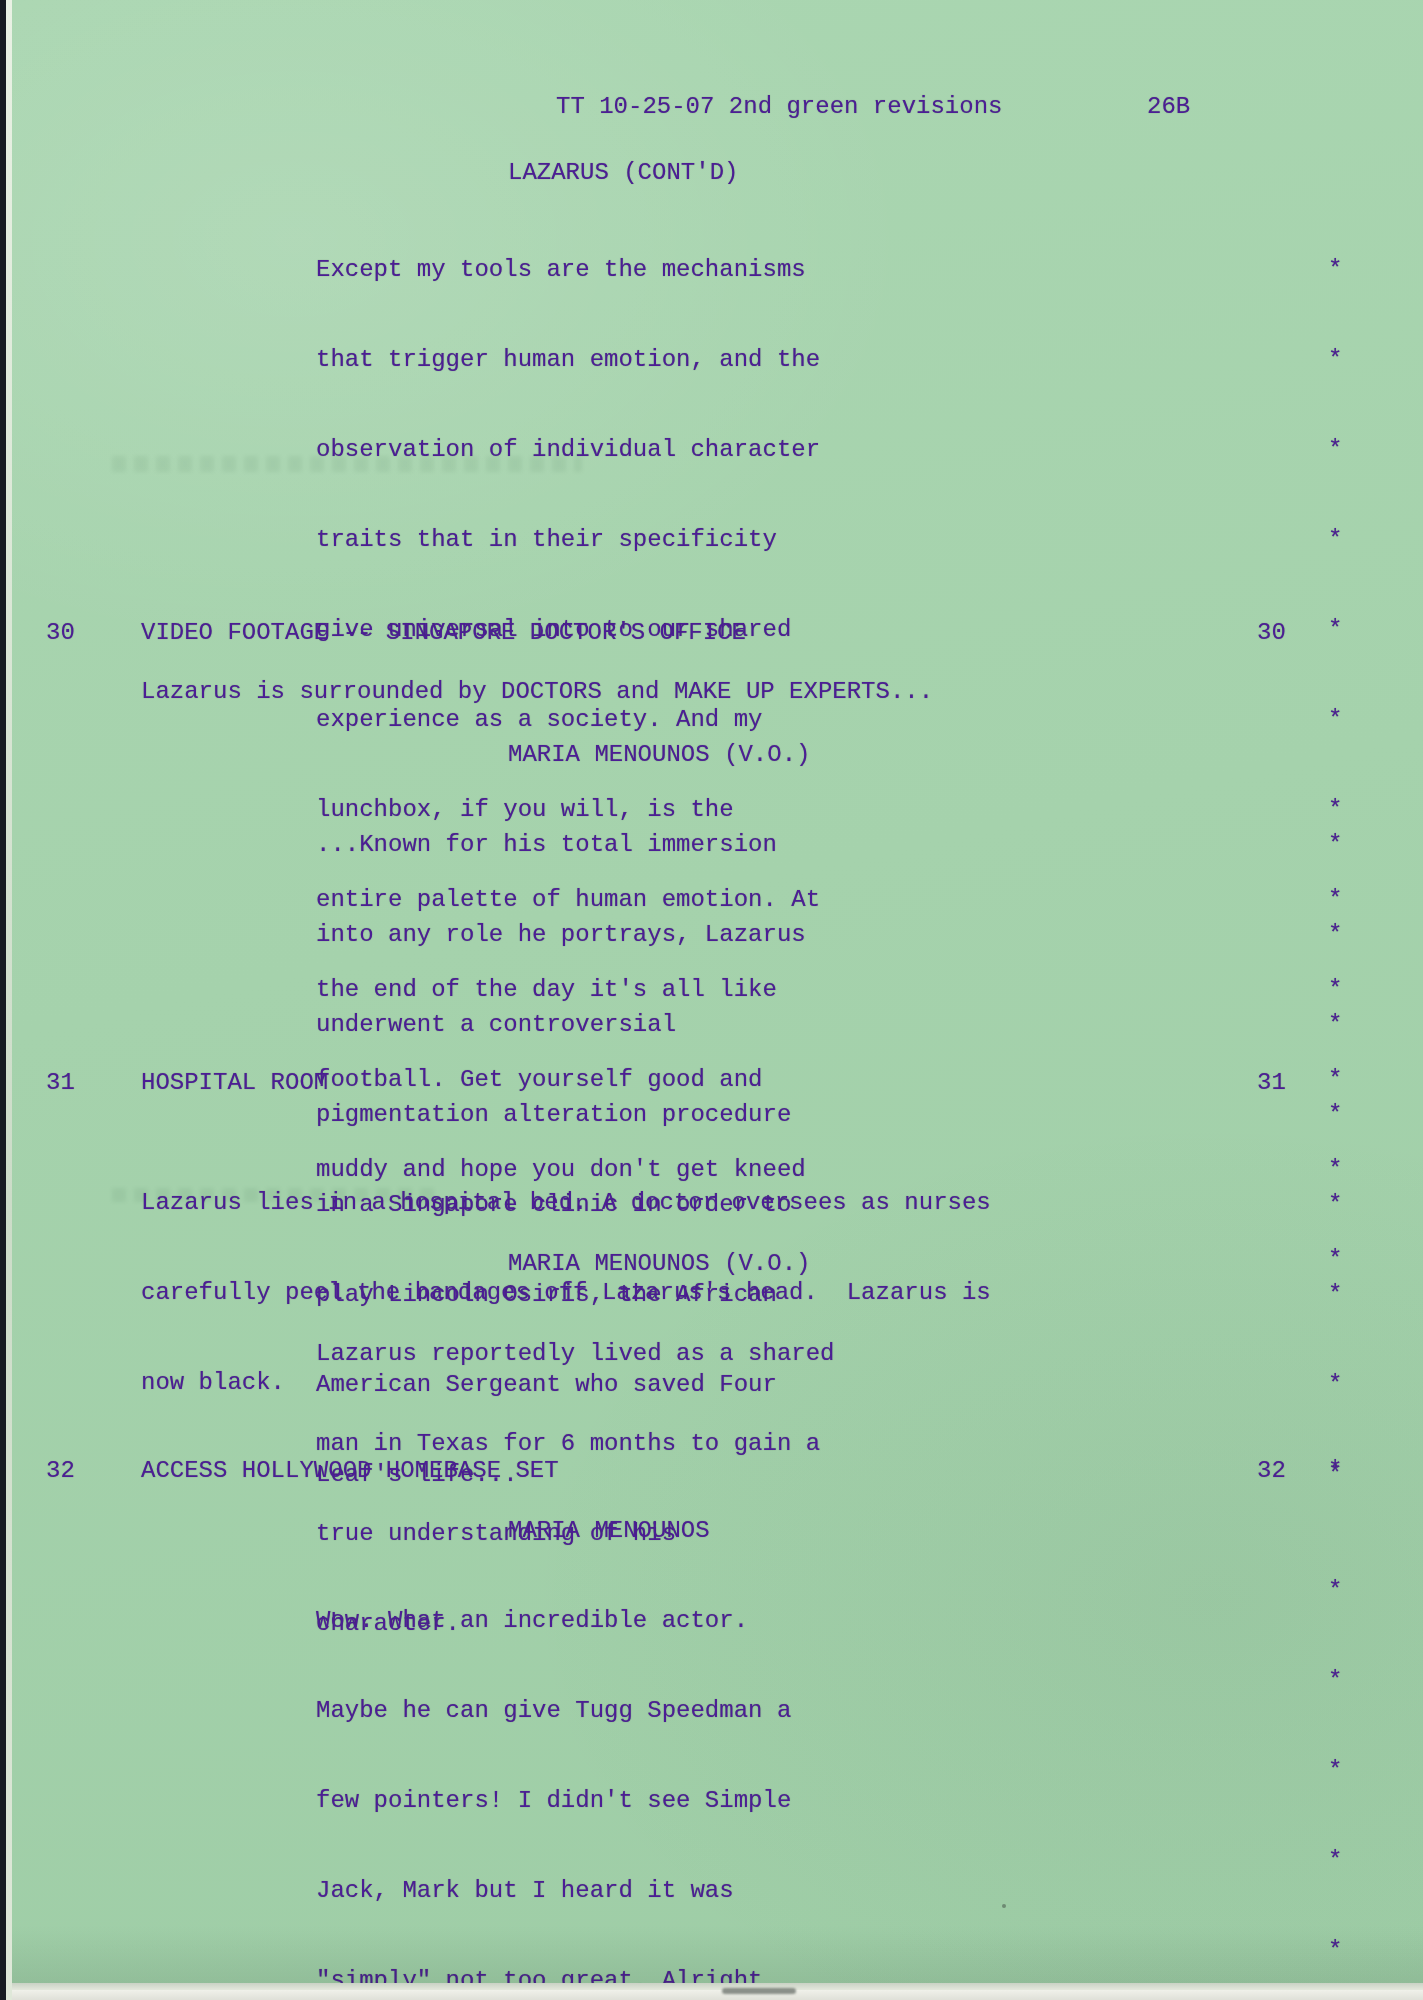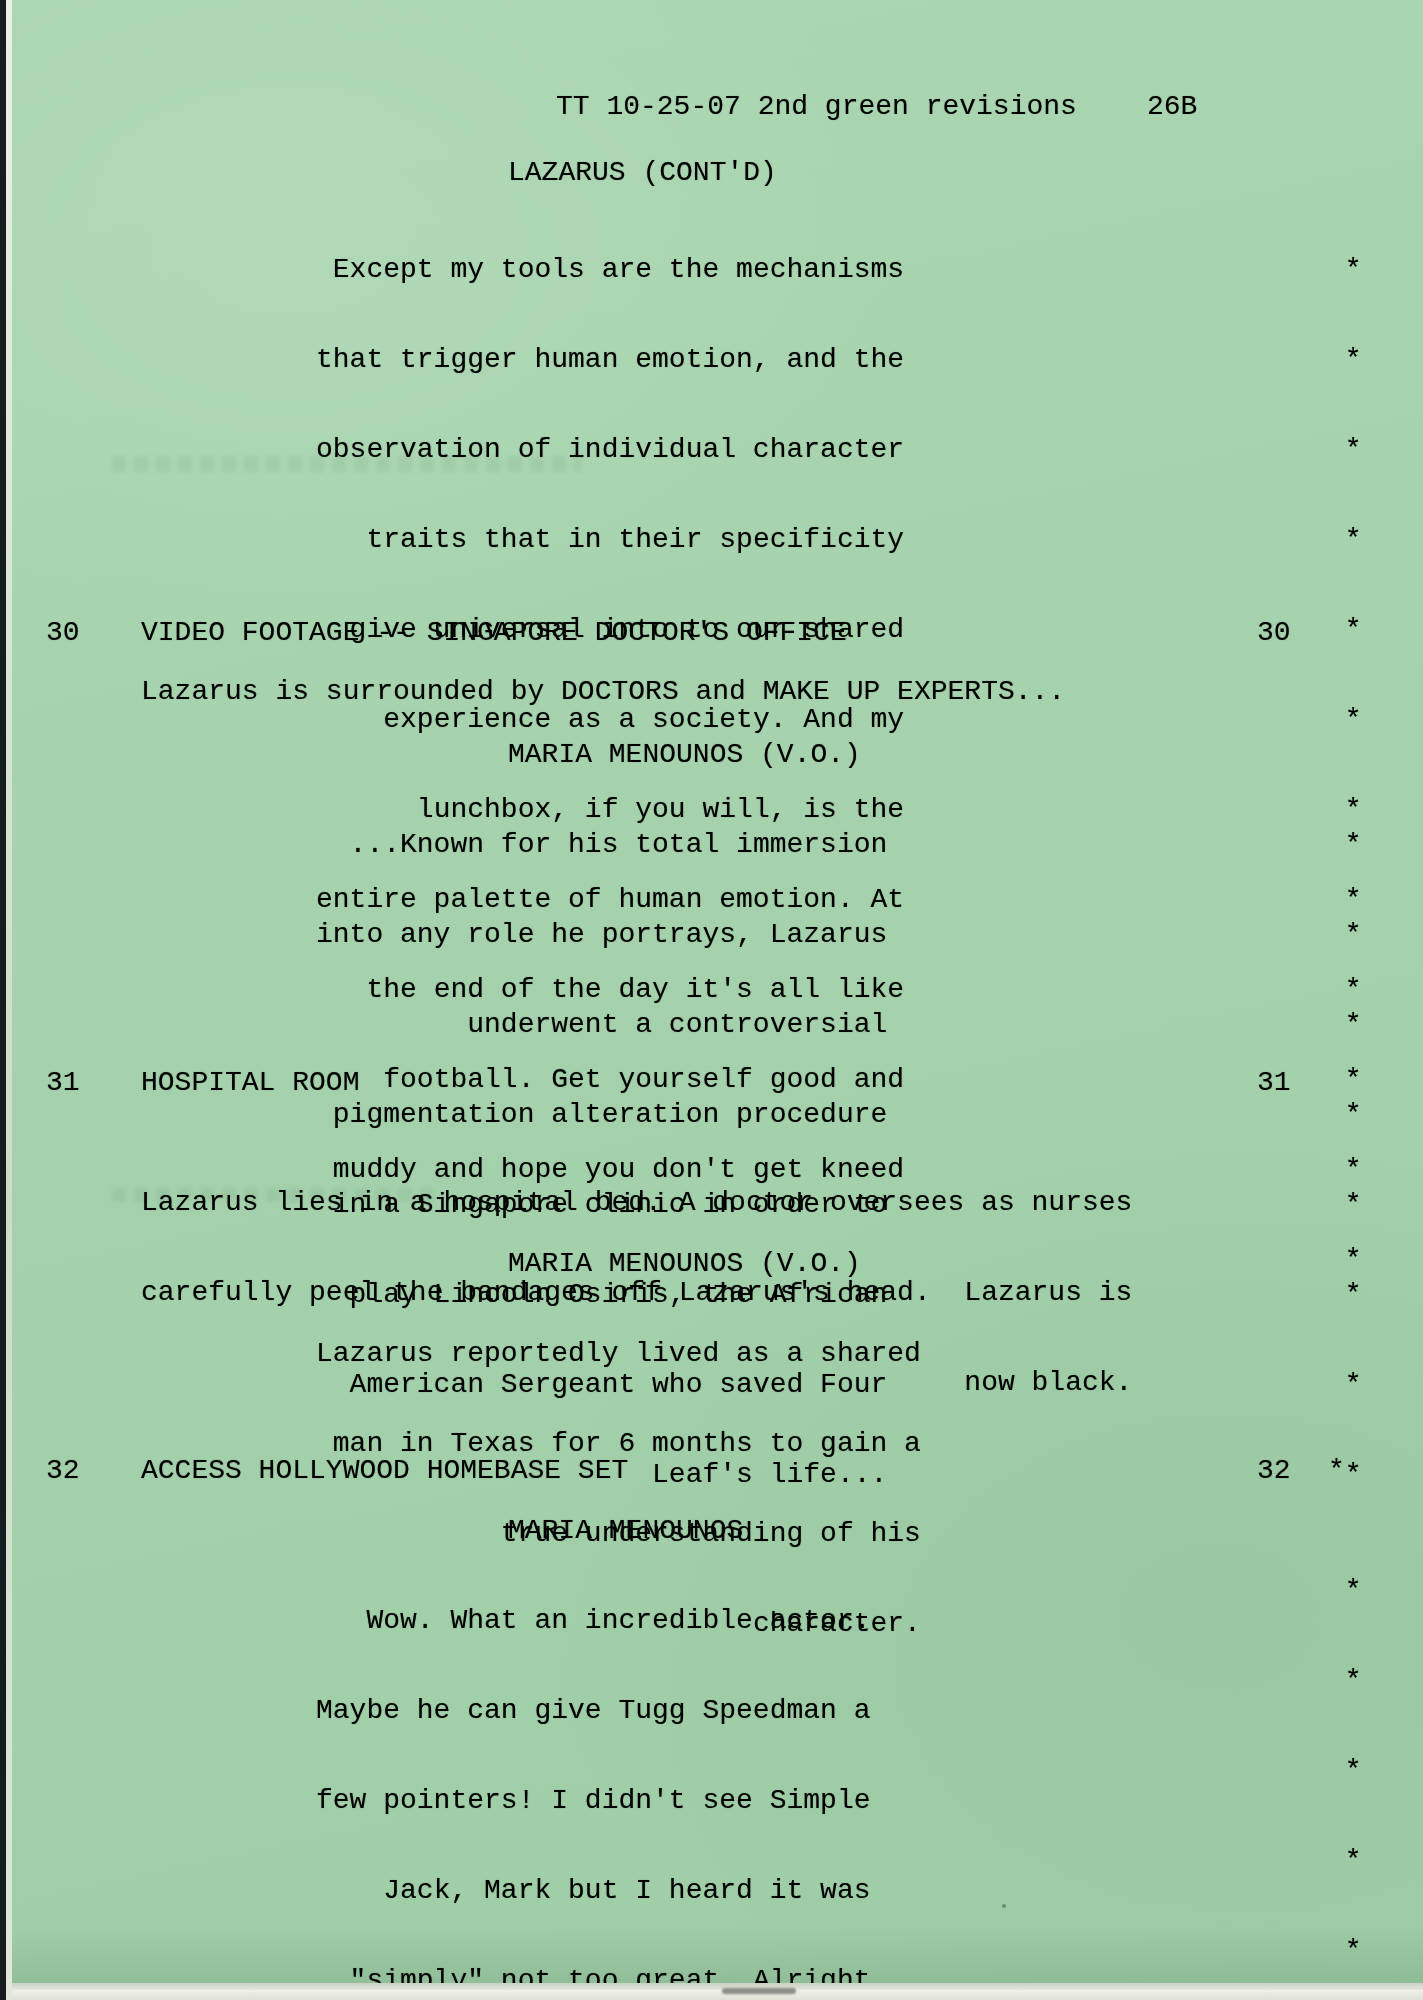--- a/index.html
+++ b/index.html
@@ -29,25 +29,24 @@
     background:#3a423d;opacity:.55;filter:blur(1.2px);border-radius:3px;}
   .speck{position:absolute;left:1002px;top:1904px;width:4px;height:4px;
     background:#45564a;opacity:.55;border-radius:2px;}
   .ghost{position:absolute;opacity:.07;filter:blur(2px);
     background:repeating-linear-gradient(90deg,#2c5a3c 0 14px,rgba(0,0,0,0) 14px 22px);}
   .g1{left:112px;top:456px;width:470px;height:16px;}
   .g2{left:112px;top:1188px;width:330px;height:14px;}
 
   .txt{
     position:absolute;
-    font-size:28px;line-height:30px;
-    color:#000000;
+    font-size:24px;line-height:30px;
+    color:#4c1d95;
     white-space:pre;
     text-shadow:0 0 1px rgba(43,63,51,0.5);
-    text-align:right;
   }
   .ast-col div, .block div{height:30px;}
 </style>
 </head>
 <body>
 
 <div class="paper"></div>
 <div class="ghost g1"></div>
 <div class="ghost g2"></div>
 

